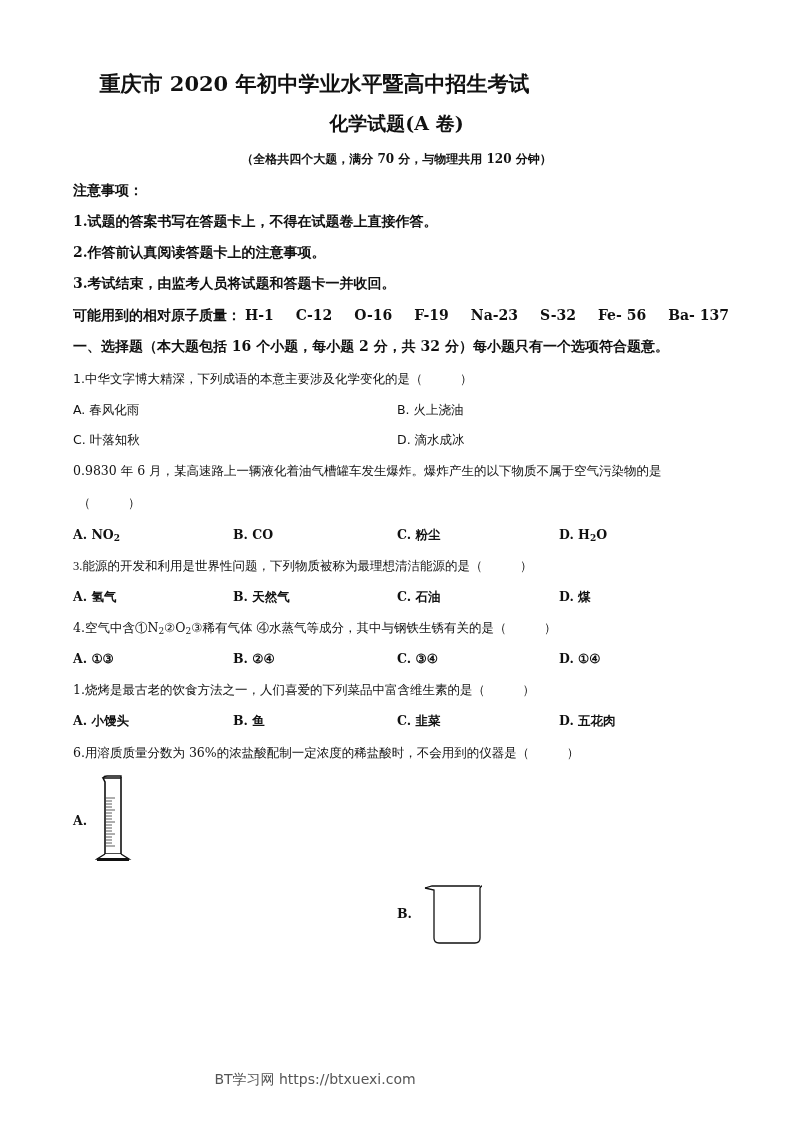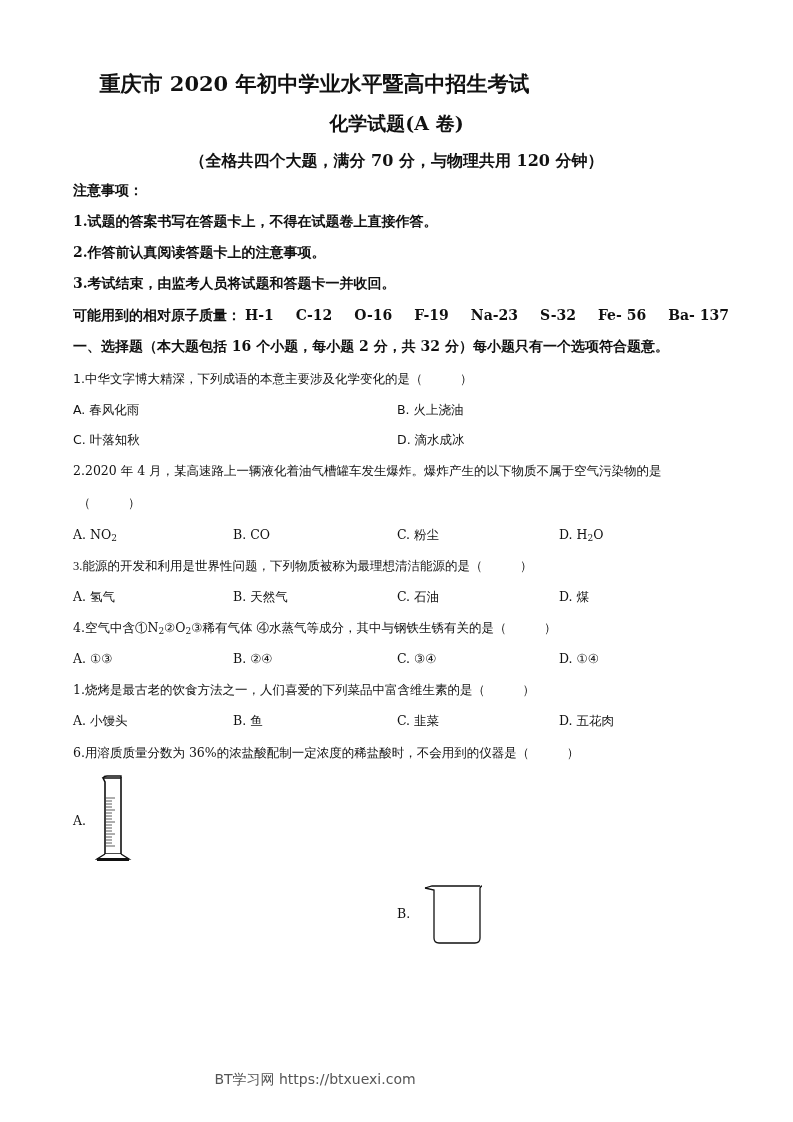--- a/index.html
+++ b/index.html
@@ -1,25 +1,25 @@
 <!DOCTYPE html>
 <html><head>
 <meta charset="utf-8">
 <style>
   html, body { margin: 0; padding: 0; background: #ffffff; }
   body { width: 793px; height: 1122px; position: relative; overflow: hidden;
          font-family: "DejaVu Serif", "Liberation Serif", serif; color: #111; }
   .abs { position: absolute; white-space: nowrap; }
   .title1 { top: 70px; left: 0; width: 629px; text-align: center; font-size: 21px; font-weight: bold; }
   .title2 { top: 111px; left: 0; width: 793px; text-align: center; font-size: 19px; font-weight: bold; }
-  .subtitle { top: 151px; left: 0; width: 793px; text-align: center; font-size: 16px; font-weight: bold; }
+  .subtitle { top: 151px; left: 0; width: 793px; text-align: center; font-size: 12px; font-weight: bold; }
   .bold14 { font-size: 14px; font-weight: bold; left: 73px; }
   .q { font-size: 12.5px; left: 73px; font-family: "DejaVu Sans", "Liberation Sans", sans-serif; }
   .qs { font-size: 12.5px; font-family: "DejaVu Serif", "Liberation Serif", serif; }
-  .opt { font-size: 12.5px; }
+  .opt { font-size: 12.5px; font-weight: bold; }
   .masses span { margin-right: 22px; }
   sub { font-size: 9px; vertical-align: -2px; }
   .footer { top: 1071px; left: 0; width: 630px; text-align: center; font-size: 14px; color: #555;
             font-family: "DejaVu Sans", "Liberation Sans", sans-serif; }
   svg { position: absolute; }
 </style>
 </head>
 <body>
 
 <div class="abs title1">重庆市 2020 年初中学业水平暨高中招生考试</div>
@@ -36,21 +36,21 @@
 </div>
 
 <div class="abs bold14" style="top:338px;">一、选择题（本大题包括 16 个小题，每小题 2 分，共 32 分）每小题只有一个选项符合题意。</div>
 
 <div class="abs q" style="top:371px;">1.中华文字博大精深，下列成语的本意主要涉及化学变化的是（　　　）</div>
 <div class="abs q" style="top:402px;">A.  春风化雨</div>
 <div class="abs q" style="top:402px; left:397px;">B.  火上浇油</div>
 <div class="abs q" style="top:432px;">C.  叶落知秋</div>
 <div class="abs q" style="top:432px; left:397px;">D.  滴水成冰</div>
 
-<div class="abs q qs" style="top:463px;">2.2020 年 4 月，某高速路上一辆液化着油气槽罐车发生爆炸。爆炸产生的以下物质不属于空气污染物的是</div>
+<div class="abs q qs" style="top:463px;">0.9830 年 6 月，某高速路上一辆液化着油气槽罐车发生爆炸。爆炸产生的以下物质不属于空气污染物的是</div>
 <div class="abs q qs" style="top:495px; left:78px;">（　　　）</div>
 <div class="abs opt qs" style="top:527px; left:73px;"><span>A.  NO</span><sub>2</sub></div>
 <div class="abs opt qs" style="top:527px; left:233px;">B.  CO</div>
 <div class="abs opt qs" style="top:527px; left:397px;">C.  粉尘</div>
 <div class="abs opt qs" style="top:527px; left:559px;"><span>D.  H</span><sub>2</sub><span>O</span></div>
 
 <div class="abs q" style="top:558px;font-family:Liberation Serif, serif;">3.能源的开发和利用是世界性问题，下列物质被称为最理想清洁能源的是（　　　）</div>
 <div class="abs opt qs" style="top:589px; left:73px;">A.  氢气</div>
 <div class="abs opt qs" style="top:589px; left:233px;">B.  天然气</div>
 <div class="abs opt qs" style="top:589px; left:397px;">C.  石油</div>

